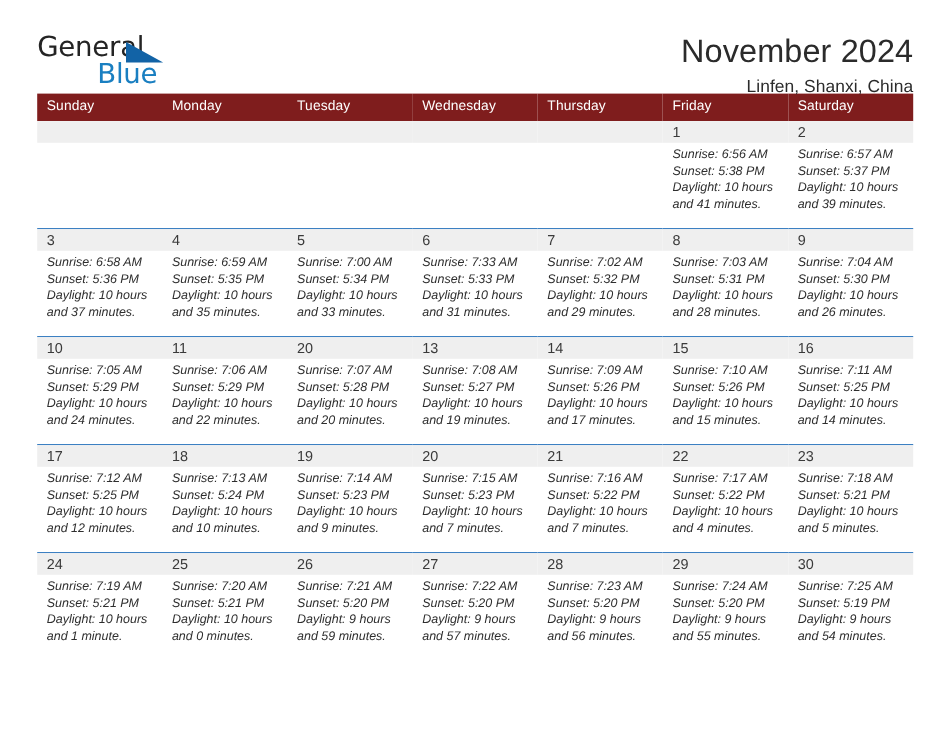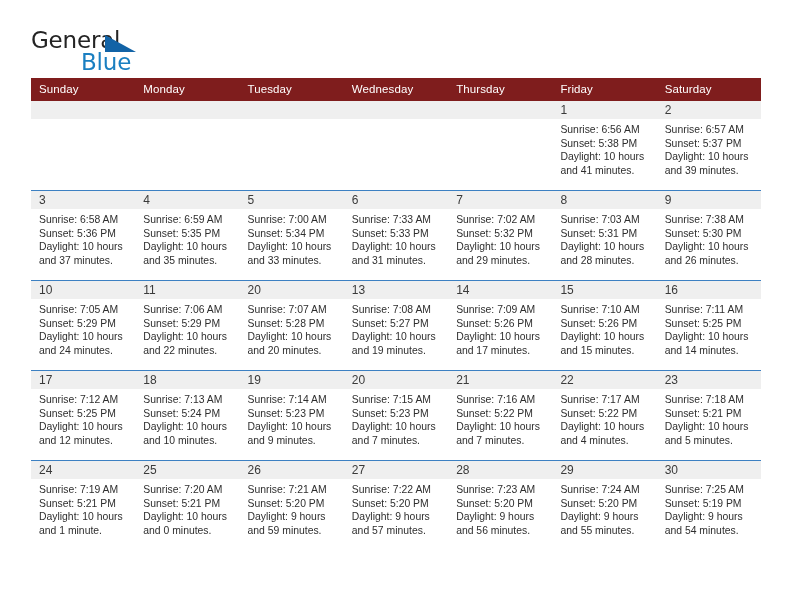--- a/index.html
+++ b/index.html
@@ -123,20 +123,21 @@
     padding: 1px 0 0 8px;
     font-size: 12px;
     color: #3a3a3a;
     line-height: 17px;
   }
   .cell-body {
     padding: 4px 6px 0 8px;
     font-size: 10.4px;
     line-height: 13.6px;
     color: #2e2e2e;
+    font-style: italic;
   }
   .cell-body div {
     white-space: nowrap;
   }
   td.empty .daynum-band {
     background: #efefef;
   }
 </style>
 </head>
 <body>
@@ -144,20 +145,24 @@
 <div class="page">
 
   <div class="header">
 
     <div class="logo">
       <span class="logo-general">General</span>
       <span class="logo-triangle"></span>
       <span class="logo-blue">Blue</span>
     </div>
 
+    <div class="title-block">
+      <div class="cal-title">November 2024</div>
+      <div class="cal-subtitle">Linfen, Shanxi, China</div>
+    </div>
 
   </div>
 
   <table class="calendar">
     <thead>
       <tr>
         <th>Sunday</th>
         <th>Monday</th>
         <th>Tuesday</th>
         <th>Wednesday</th>
@@ -280,21 +285,21 @@
                 <div>Sunset: 5:31 PM</div>
                 <div>Daylight: 10 hours</div>
                 <div>and 28 minutes.</div>
               </div>
             </div>
           </td>
           <td class="">
             <div class="cell-inner">
               <div class="daynum-band">9</div>
               <div class="cell-body">
-                <div>Sunrise: 7:38 AM</div>
+                <div>Sunrise: 7:04 AM</div>
                 <div>Sunset: 5:30 PM</div>
                 <div>Daylight: 10 hours</div>
                 <div>and 26 minutes.</div>
               </div>
             </div>
           </td>
         </tr>
         <tr class="week">
           <td class="">
             <div class="cell-inner">

